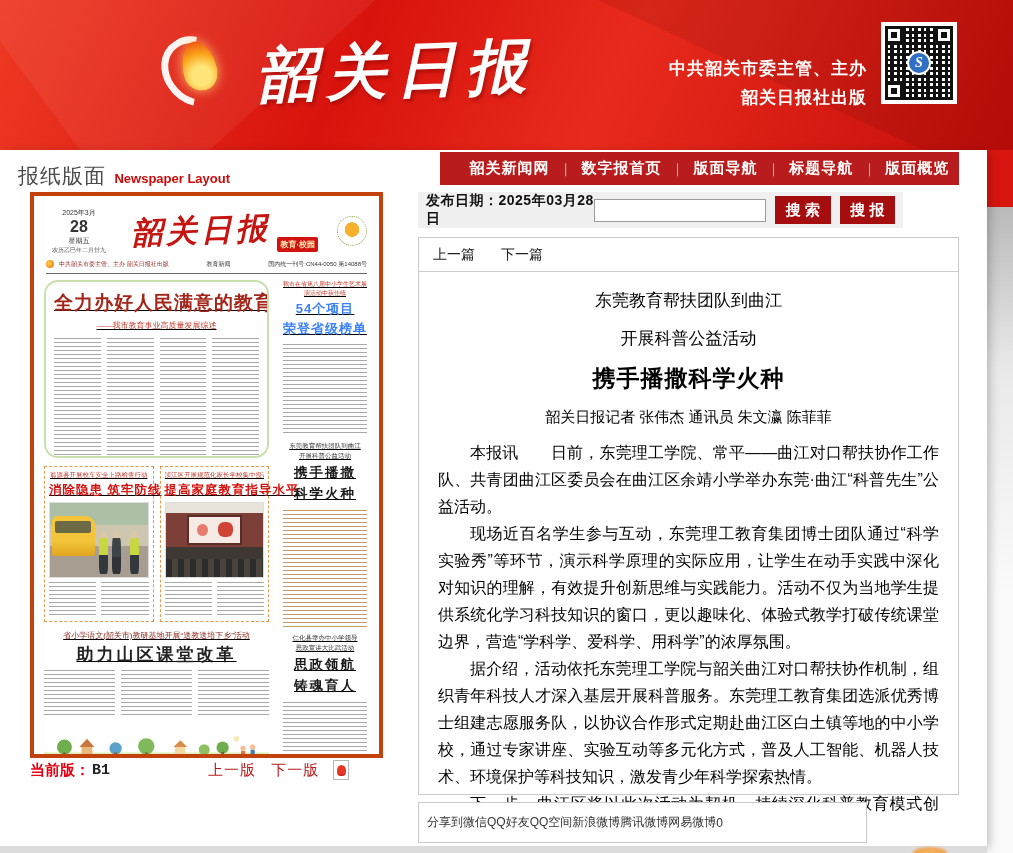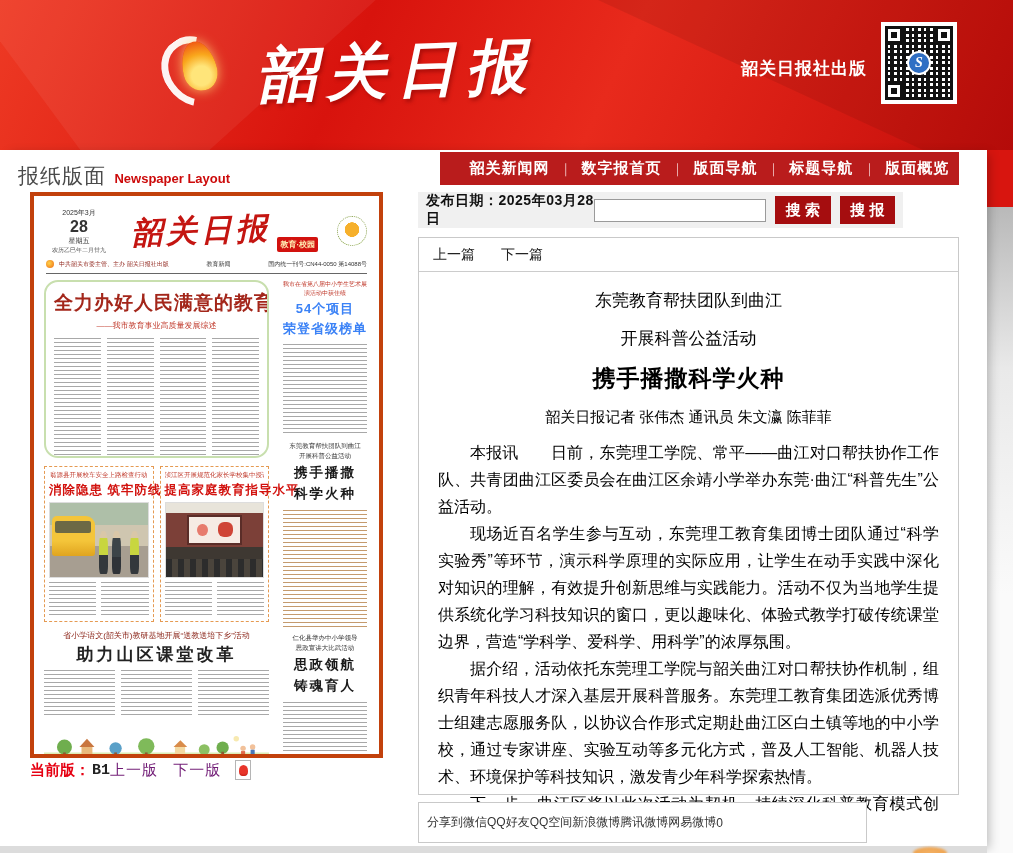--- a/index.html
+++ b/index.html
@@ -67,21 +67,21 @@
   .np-tag { display:inline-block; background:#d2120e; color:#ffe9b0; font-size:8px; font-weight:bold;
     padding:2px 3px; border-radius:2px; vertical-align:bottom; margin-left:2px; }
   .np-emblem { width:30px; height:30px; border-radius:50%; border:1px dotted #8aa24e;
     background:radial-gradient(circle at 50% 45%, #f6b02c 0 34%, #fff 36% 72%, #e6efd2 74%); }
   .np-infoline { display:flex; align-items:center; gap:5px; padding:3px 12px 2px; font-size:6px; color:#8b1a10; }
   .np-infoline .dot { width:8px; height:8px; border-radius:50%;
     background:radial-gradient(circle at 40% 40%,#ffd24a,#ef6a12); flex:none; }
   .np-infoline .mid { flex:1; text-align:center; color:#333; }
   .np-infoline .rt { color:#333; }
   .np-rule { border-top:1px solid #666; margin:2px 12px 0; }
-  .np-main { display:flex; gap:12px; margin:6px 10px 0; }
+  .np-main { display:flex; gap:12px; margin:6px 10px 0;text-decoration:underline; }
   .np-left { flex:1; min-width:0; }
   .np-rail { width:88px; flex:none; }
 
   .lead-box { border:2px solid #c8dfae; border-radius:14px; padding:8px 8px 6px; height:178px; overflow:hidden; }
   .lead-head { font-size:19px; font-weight:bold; color:#a3261a; text-align:center; letter-spacing:1px; white-space:nowrap; }
   .lead-sub { font-size:8px; color:#c0392b; text-align:center; margin:4px 0 7px; }
   .lead-cols { display:flex; gap:6px; }
   .lead-cols > div { flex:1; }
   .ph { background:repeating-linear-gradient(180deg,#a8a8a8 0 1px,transparent 1px 4px); }
   .ph.or { background:repeating-linear-gradient(180deg,#c49a6d 0 1px,transparent 1px 4px); }
@@ -117,21 +117,21 @@
 
   .rail-k { font-size:6px; color:#c0392b; text-align:center; line-height:1.6; }
   .rail-h54 { font-size:13px; font-weight:bold; color:#3b82f6; text-align:center; line-height:1.55; letter-spacing:1px; }
   .rail-dk { font-size:6.5px; color:#333; text-align:center; line-height:1.6; }
   .rail-bh { font-size:13.5px; font-weight:bold; color:#1a1a1a; text-align:center; line-height:1.6; letter-spacing:2px; }
   .rail-ph { margin:5px 2px; }
 
   .thumb-footer { position:absolute; left:30px; top:760px; width:353px; display:flex; align-items:center; font-size:15px; }
   .cur-label { color:#e60012; font-weight:bold; }
   .cur-val { color:#222; font-weight:bold; font-family:"Liberation Mono",monospace; margin-left:2px; }
-  .page-links { color:#701a75; letter-spacing:1px; }
+  .page-links { margin-left:98px; color:#b91c1c; letter-spacing:1px; }
   .page-links span { cursor:pointer; margin-right:10px; }
   .pdf-icon { width:16px; height:20px; background:#fff; border:1px solid #b5b5b5; position:relative; cursor:pointer; margin-left:4px; }
   .pdf-icon::after { content:""; position:absolute; left:3px; top:4px; width:9px; height:11px;
     background:radial-gradient(circle at 50% 40%,#e8352a 0 55%,#b3150d); border-radius:50% 50% 40% 40%; }
 
   
   .nav-bar { position:absolute; left:440px; top:152px; width:519px; height:33px; background:#b91c1c;
     display:flex; align-items:center; justify-content:space-evenly;padding-left:20px; }
   .nav-link { color:#fff; font-size:15px; font-weight:bold; letter-spacing:1px; cursor:pointer; white-space:nowrap; }
   .nav-sep { color:#f3c9c9; font-size:13px; }
@@ -173,20 +173,21 @@
     <div class="facet1"></div>
     <div class="facet2"></div>
     <div class="logo-group">
       <div class="flame-wrap">
         <div class="flame-swirl"></div>
         <div class="flame-drop"></div>
       </div>
       <div class="logo-text">韶关日报</div>
     </div>
     <div class="slogan">
+      <div>中共韶关市委主管、主办</div>
       <div>韶关日报社出版</div>
     </div>
     <div class="qr-box">
       <div class="qr-body">
         <div class="qr-f qr-tl"></div>
         <div class="qr-f qr-tr"></div>
         <div class="qr-f qr-bl"></div>
         <div class="qr-logo">S</div>
       </div>
     </div>

